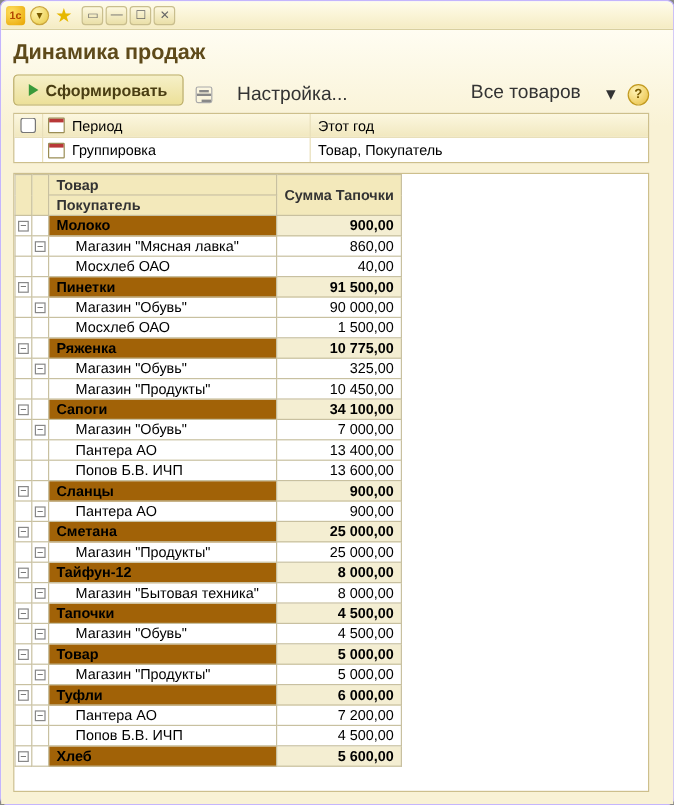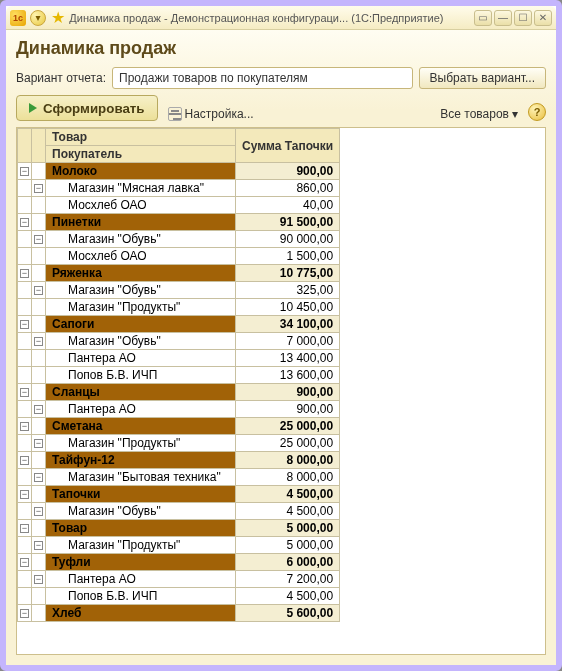--- a/index.html
+++ b/index.html
@@ -8,21 +8,21 @@
     font-size: 12px;
     background: #888;
     width: 562px;
     height: 671px;
     overflow: hidden;
   }
   .window {
     width: 562px;
     height: 671px;
     background: #ffffff;
-    border: 6px solid #c4b5fd;
+    border: 1px solid #c4b5fd;
     border-radius: 6px;
     display: flex;
     flex-direction: column;
   }
   
   .titlebar {
     height: 24px;
     background: linear-gradient(to bottom, #fffceb, #f5ecc3);
     border-bottom: 1px solid #d8cfa0;
     display: flex;
@@ -65,21 +65,21 @@
     border:1px solid #c9be8d;
     border-radius:3px;
     display:flex;align-items:center;justify-content:center;
     color:#666;font-size:10px;
     cursor:pointer;
   }
   
   .content {
     flex:1;
     background: linear-gradient(to bottom, #fffdf2, #f9f2d5 80px, #f9f2d5);
-    padding: 8px 10px 10px 10px;
+    padding: 8px 20px 10px 10px;
     display:flex;flex-direction:column;
     overflow:hidden;
   }
   h1.page-title {
     color:#5e4a1a;
     font-size:18px;
     font-weight:bold;
     margin-bottom:8px;
   }
   .row {
@@ -131,22 +131,22 @@
       linear-gradient(#888,#888) 2px 2px/8px 2px no-repeat,
       linear-gradient(#888,#888) 4px 10px/8px 2px no-repeat;
     border:1px solid #aaa;
     border-radius:2px;
   }
   .toolbar2 {
     display:flex;align-items:flex-end;gap:10px;margin-bottom:6px;
   }
   .toolbar2 .spacer{flex:1}
   .link-action {
-    color:#333;font-size:12px;cursor:pointer;
-    display:flex;align-items:center;gap:3px;
+    color:#333;font-size:16px;cursor:pointer;
+    display:flex;align-items:center;gap:21px;
   }
   .help-icon {
     width:18px;height:18px;border-radius:50%;
     background:radial-gradient(circle at 35% 30%, #fff3b5, #e8be40);
     border:1px solid #c29a20;
     display:flex;align-items:center;justify-content:center;
     color:#7a5b00;font-weight:bold;font-size:11px;
     cursor:pointer;
   }
   
@@ -230,55 +230,69 @@
 </style>
 </head>
 <body>
 
 <div class="window">
 
   <div class="titlebar">
     <div class="logo">1c</div>
     <div class="nav-btn">▾</div>
     <div class="star">★</div>
-    <div class="title-text">Динамика продаж - Демонстрационная конфигураци... (1С:Предприятие)</div>
     <div class="winctl">
       <div>▭</div>
       <div>—</div>
       <div>☐</div>
       <div>✕</div>
     </div>
   </div>
 
   <div class="content">
     <h1 class="page-title">Динамика продаж</h1>
 
-    <div class="row">
-      <span class="label-small">Вариант отчета:</span>
-      <input class="variant-input" value="Продажи товаров по покупателям" style="">
-      <button class="btn">Выбрать вариант...</button>
-    </div>
 
     <div class="toolbar2">
       <button class="btn-run">
         <span class="play-icon"></span>
         <span>Сформировать</span>
       </button>
       <span class="link-action">
         <span class="settings-icon"></span>
         <span>Настройка...</span>
       </span>
       <span class="spacer"></span>
       <span class="link-action">
         <span>Все товаров</span>
         <span>▾</span>
       </span>
       <span class="help-icon">?</span>
     </div>
 
+    <div class="params">
+      <div class="params-row params-head">
+        <div class="params-cell-chk">
+            <input type="checkbox" style="">
+          </div>
+        <div class="params-cell-icon">
+            <span class="cal-icon"></span>
+          </div>
+        <div class="params-cell-label">Период</div>
+        <div class="params-cell-val">Этот год</div>
+      </div>
+      <div class="params-row">
+        <div class="params-cell-chk"></div>
+        <div class="params-cell-icon">
+            <span class="cal-icon"></span>
+          </div>
+        <div class="params-cell-label">Группировка</div>
+        <div class="params-cell-val">Товар, Покупатель</div>
+      </div>
+    </div>
 
     <div class="report-wrap">
       <div class="report-scroll">
         <table class="report">
           <tbody id="report-body">
               <tr>
   <td rowspan="2" class="gutter gutter-head"></td>
   <td rowspan="2" class="gutter gutter-head"></td>
   <th class="hdr">Товар</th>
   <th class="hdr" rowspan="2">Сумма Тапочки</th>

